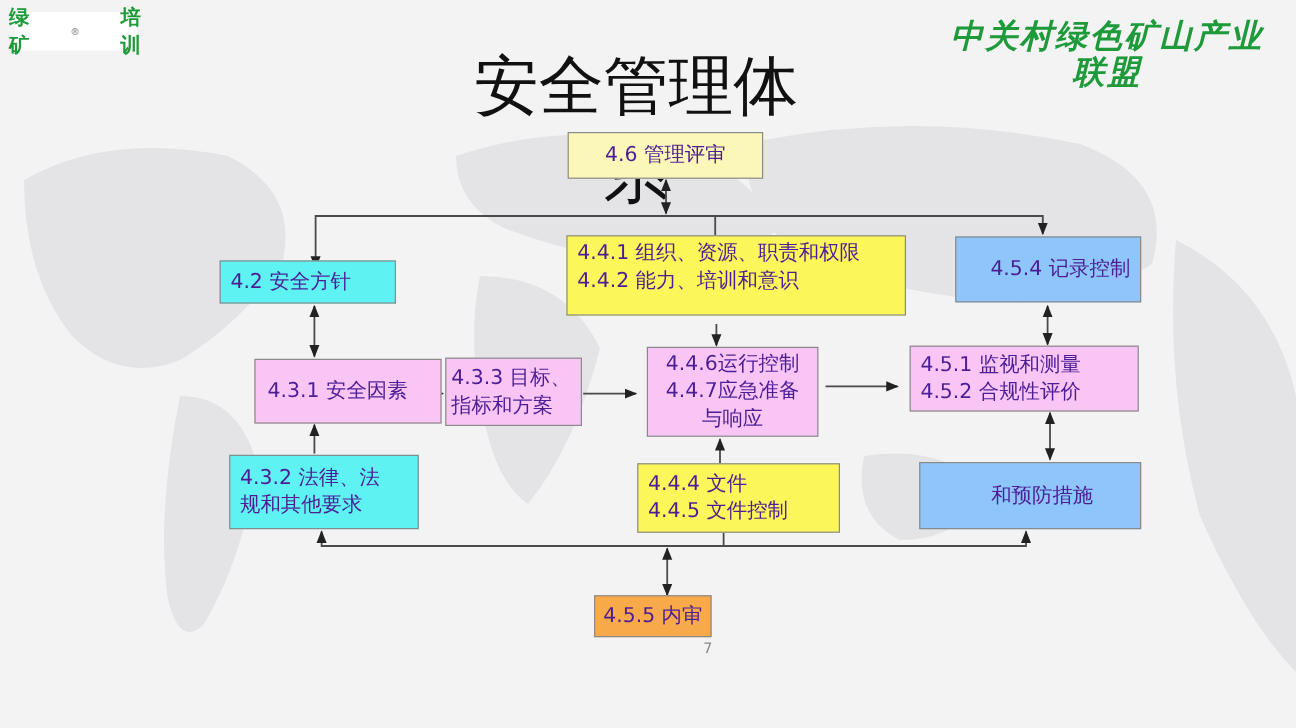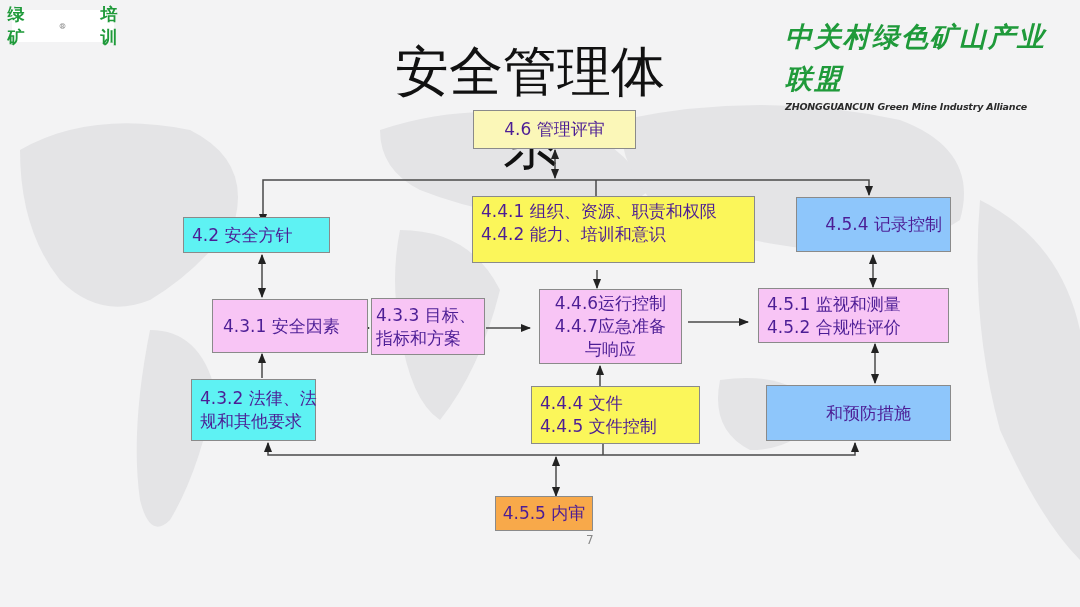--- a/index.html
+++ b/index.html
@@ -12,21 +12,21 @@
   .logo-left {
     position: absolute; left: 12px; top: 10px; width: 102px; height: 32px;
     background: #ffffff; color: #1f9a3a; font-weight: bold; font-size: 17px;
     font-family: "DejaVu Serif", serif;
     display: flex; align-items: center; justify-content: center; letter-spacing: 1px; gap: 32px;
   }
   .logo-left sup { font-size: 8px; color: #999; margin: 0 1px; }
   .logo-right { position: absolute; left: 785px; top: 16px; width: 275px; }
   .logo-right .cn {
     color: #1f9a3a; font-size: 27px; font-weight: bold; letter-spacing: 2px;
-    font-family: "DejaVu Serif", serif; font-style: italic; line-height: 42px;
+    font-family: "DejaVu Serif", serif; font-style: italic; line-height: 30px; text-align: center;
   }
   .logo-right .en {
     color: #2b2b2b; font-size: 9.5px; font-weight: bold; font-style: italic;
     letter-spacing: -0.2px; margin-top: 1px; white-space: nowrap;
   }
   .title {
     position: absolute; left: 380px; top: 36px; width: 300px; text-align: center;
     font-size: 54px; color: #111; font-family: "DejaVu Sans", sans-serif;
   }
   .box {
@@ -61,21 +61,20 @@
 </svg>
 
 <div class="logo-left">
   <span>绿矿</span>
     <sup>®</sup>
     <span>培训</span>
 </div>
 
 <div class="logo-right">
   <div class="cn">中关村绿色矿山产业联盟</div>
-  <div class="en">ZHONGGUANCUN Green Mine Industry Alliance</div>
 </div>
 
 <div class="title">安全管理体系</div>
 
 <svg class="lines" width="1080" height="607" viewBox="0 0 1080 607">
   <defs>
     <marker id="ah" viewBox="0 0 10 10" refX="9" refY="5" markerWidth="7" markerHeight="7" orient="auto-start-reverse">
       <path d="M0 1 L10 5 L0 9 Z" fill="#222"></path>
     </marker>
   </defs>
@@ -142,21 +141,21 @@
   <span>4.4.6运行控制</span>
   <span>4.4.7应急准备</span>
   <span>与响应</span>
 </div>
 
 <div class="box pink" style="left:758px;top:288px;width:191px;height:55px;">
   <span>4.5.1 监视和测量</span>
   <span>4.5.2 合规性评价</span>
 </div>
 
-<div class="box cyan" style="left:191px;top:379px;width:125px;height:62px;">
+<div class="box cyan" style="left:191px;top:379px;width:158px;height:62px;">
   <span>4.3.2 法律、法</span>
   <span>规和其他要求</span>
 </div>
 
 <div class="box yellow" style="left:531px;top:386px;width:169px;height:58px;">
   <span>4.4.4  文件</span>
   <span>4.4.5 文件控制</span>
 </div>
 
 <div class="box blue c-center" style="left:766px;top:385px;width:185px;height:56px;">

